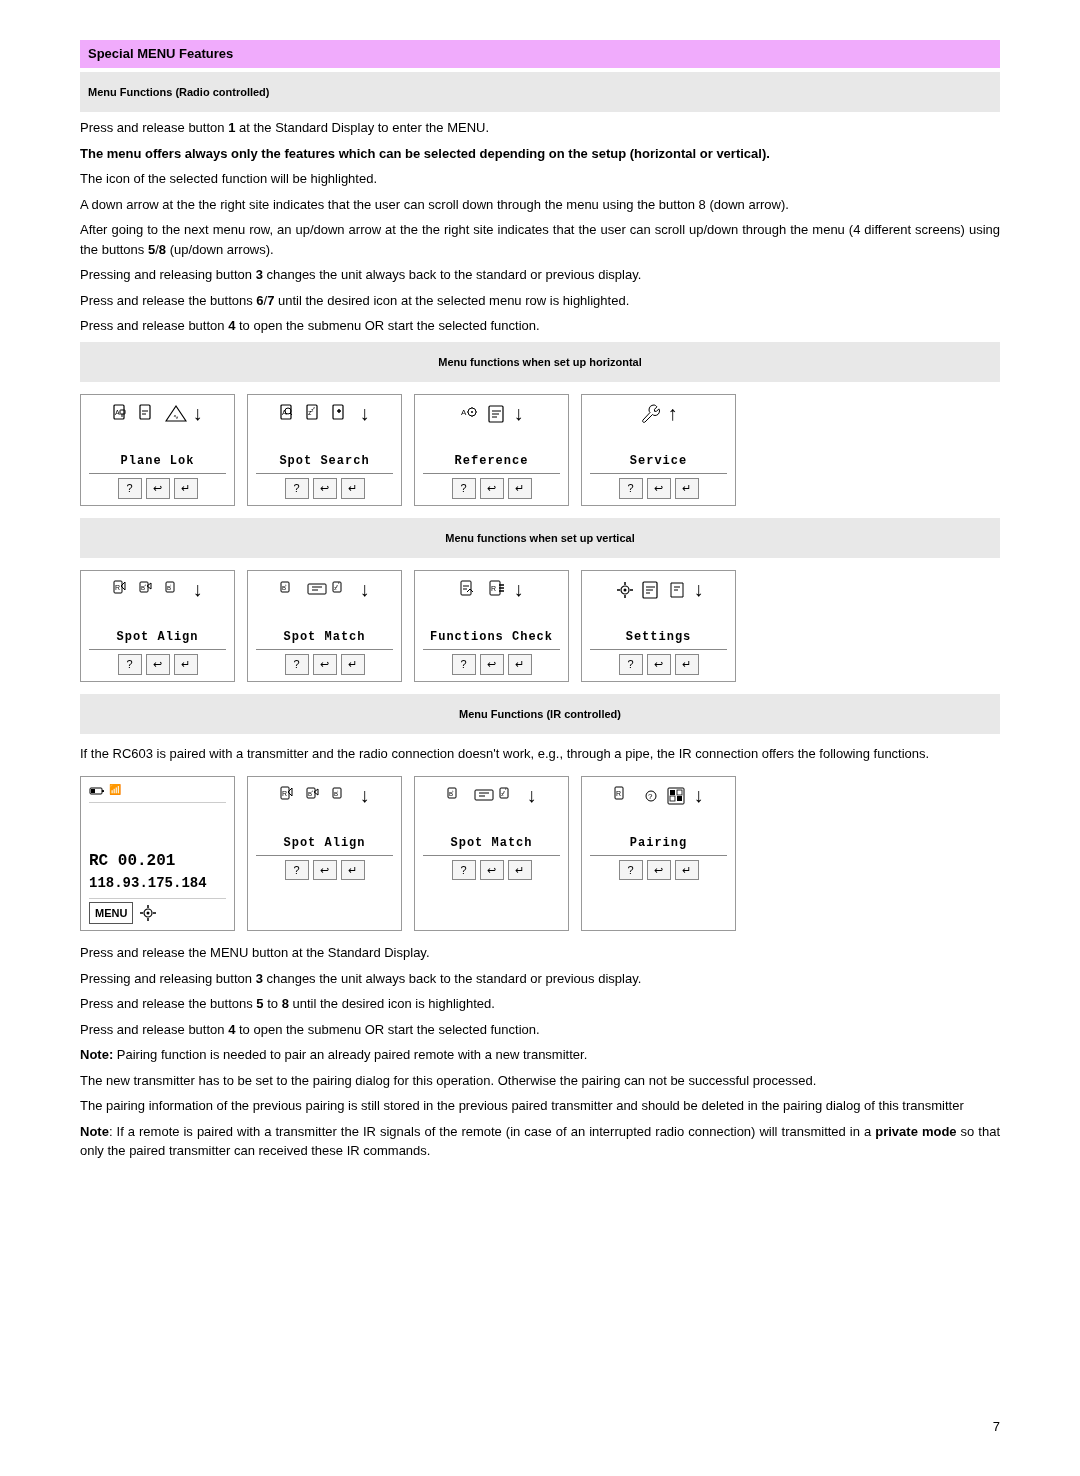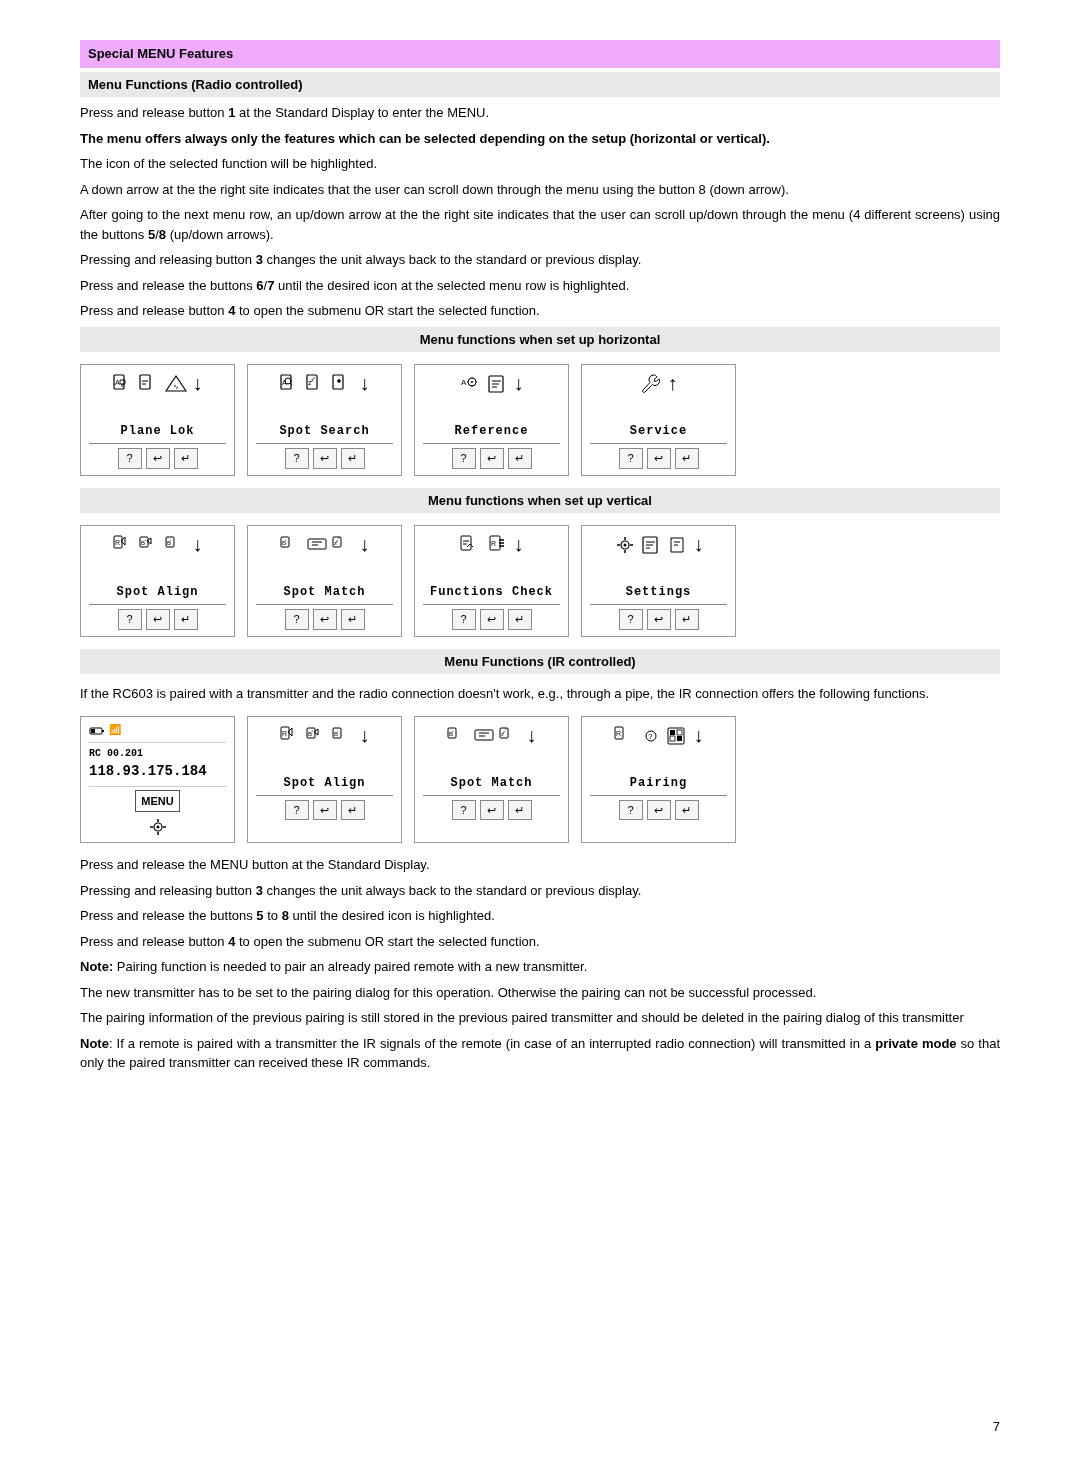--- a/index.html
+++ b/index.html
@@ -16,22 +16,22 @@
     .section-header {
       background: #f0abfc;
       font-weight: bold;
       font-size: 13px;
       padding: 4px 8px;
       margin-bottom: 4px;
     }
     .sub-header {
       background: #e8e8e8;
       font-weight: bold;
-      font-size: 13px;
-      padding: 3px 8px;
+      font-size: 11px;
+      padding: 12px 8px;
       margin-bottom: 6px;
     }
     p {
       margin-bottom: 6px;
       text-align: justify;
     }
     p.bold-para {
       font-weight: bold;
     }
     .menu-icons-row {
@@ -375,23 +375,23 @@
 
   <div class="menu-icon-box" style="align-items:flex-start; min-width:155px;">
     <div style="display:flex; flex-direction:row; align-items:center; gap:4px; border-bottom:1px solid #ccc; width:100%; padding-bottom:3px; margin-bottom:3px;">
       <svg width="16" height="16" viewBox="0 0 16 16">
         <rect x="1" y="5" width="12" height="6" rx="1" fill="none" stroke="#000" stroke-width="1"></rect>
         <rect x="13" y="7" width="2" height="2" rx="0.5" fill="#000"></rect>
         <rect x="2" y="6" width="4" height="4" fill="#000"></rect>
       </svg>
       <span style="font-family:'Courier New',monospace; font-size:10px;">📶</span>
     </div>
-    <div style="font-family:'Courier New',monospace; font-size:10px; font-weight:bold;">RC 00.201</div>
+    <div style="font-family:'Courier New',monospace; font-size:16px; font-weight:bold;margin-top:43px;">RC 00.201</div>
     <div style="font-family:'Courier New',monospace; font-size:14px; font-weight:bold; margin-bottom:4px;">118.93.175.184</div>
-    <div style="display:flex; flex-direction:column; align-items:center; gap:6px; border-top:1px solid #ccc; width:100%; padding-top:3px;">
+    <div style="display:flex; flex-direction:row; align-items:center; gap:6px; border-top:1px solid #ccc; width:100%; padding-top:3px;">
       <div class="menu-btn">MENU</div>
       <svg width="18" height="18" viewBox="0 0 18 18">
         <circle cx="9" cy="9" r="4" fill="none" stroke="#000" stroke-width="1.2"></circle>
         <circle cx="9" cy="9" r="1.5" fill="#000"></circle>
         <line x1="9" y1="1" x2="9" y2="4" stroke="#000" stroke-width="1.5"></line>
         <line x1="9" y1="14" x2="9" y2="17" stroke="#000" stroke-width="1.5"></line>
         <line x1="1" y1="9" x2="4" y2="9" stroke="#000" stroke-width="1.5"></line>
         <line x1="14" y1="9" x2="17" y2="9" stroke="#000" stroke-width="1.5"></line>
       </svg>
     </div>

